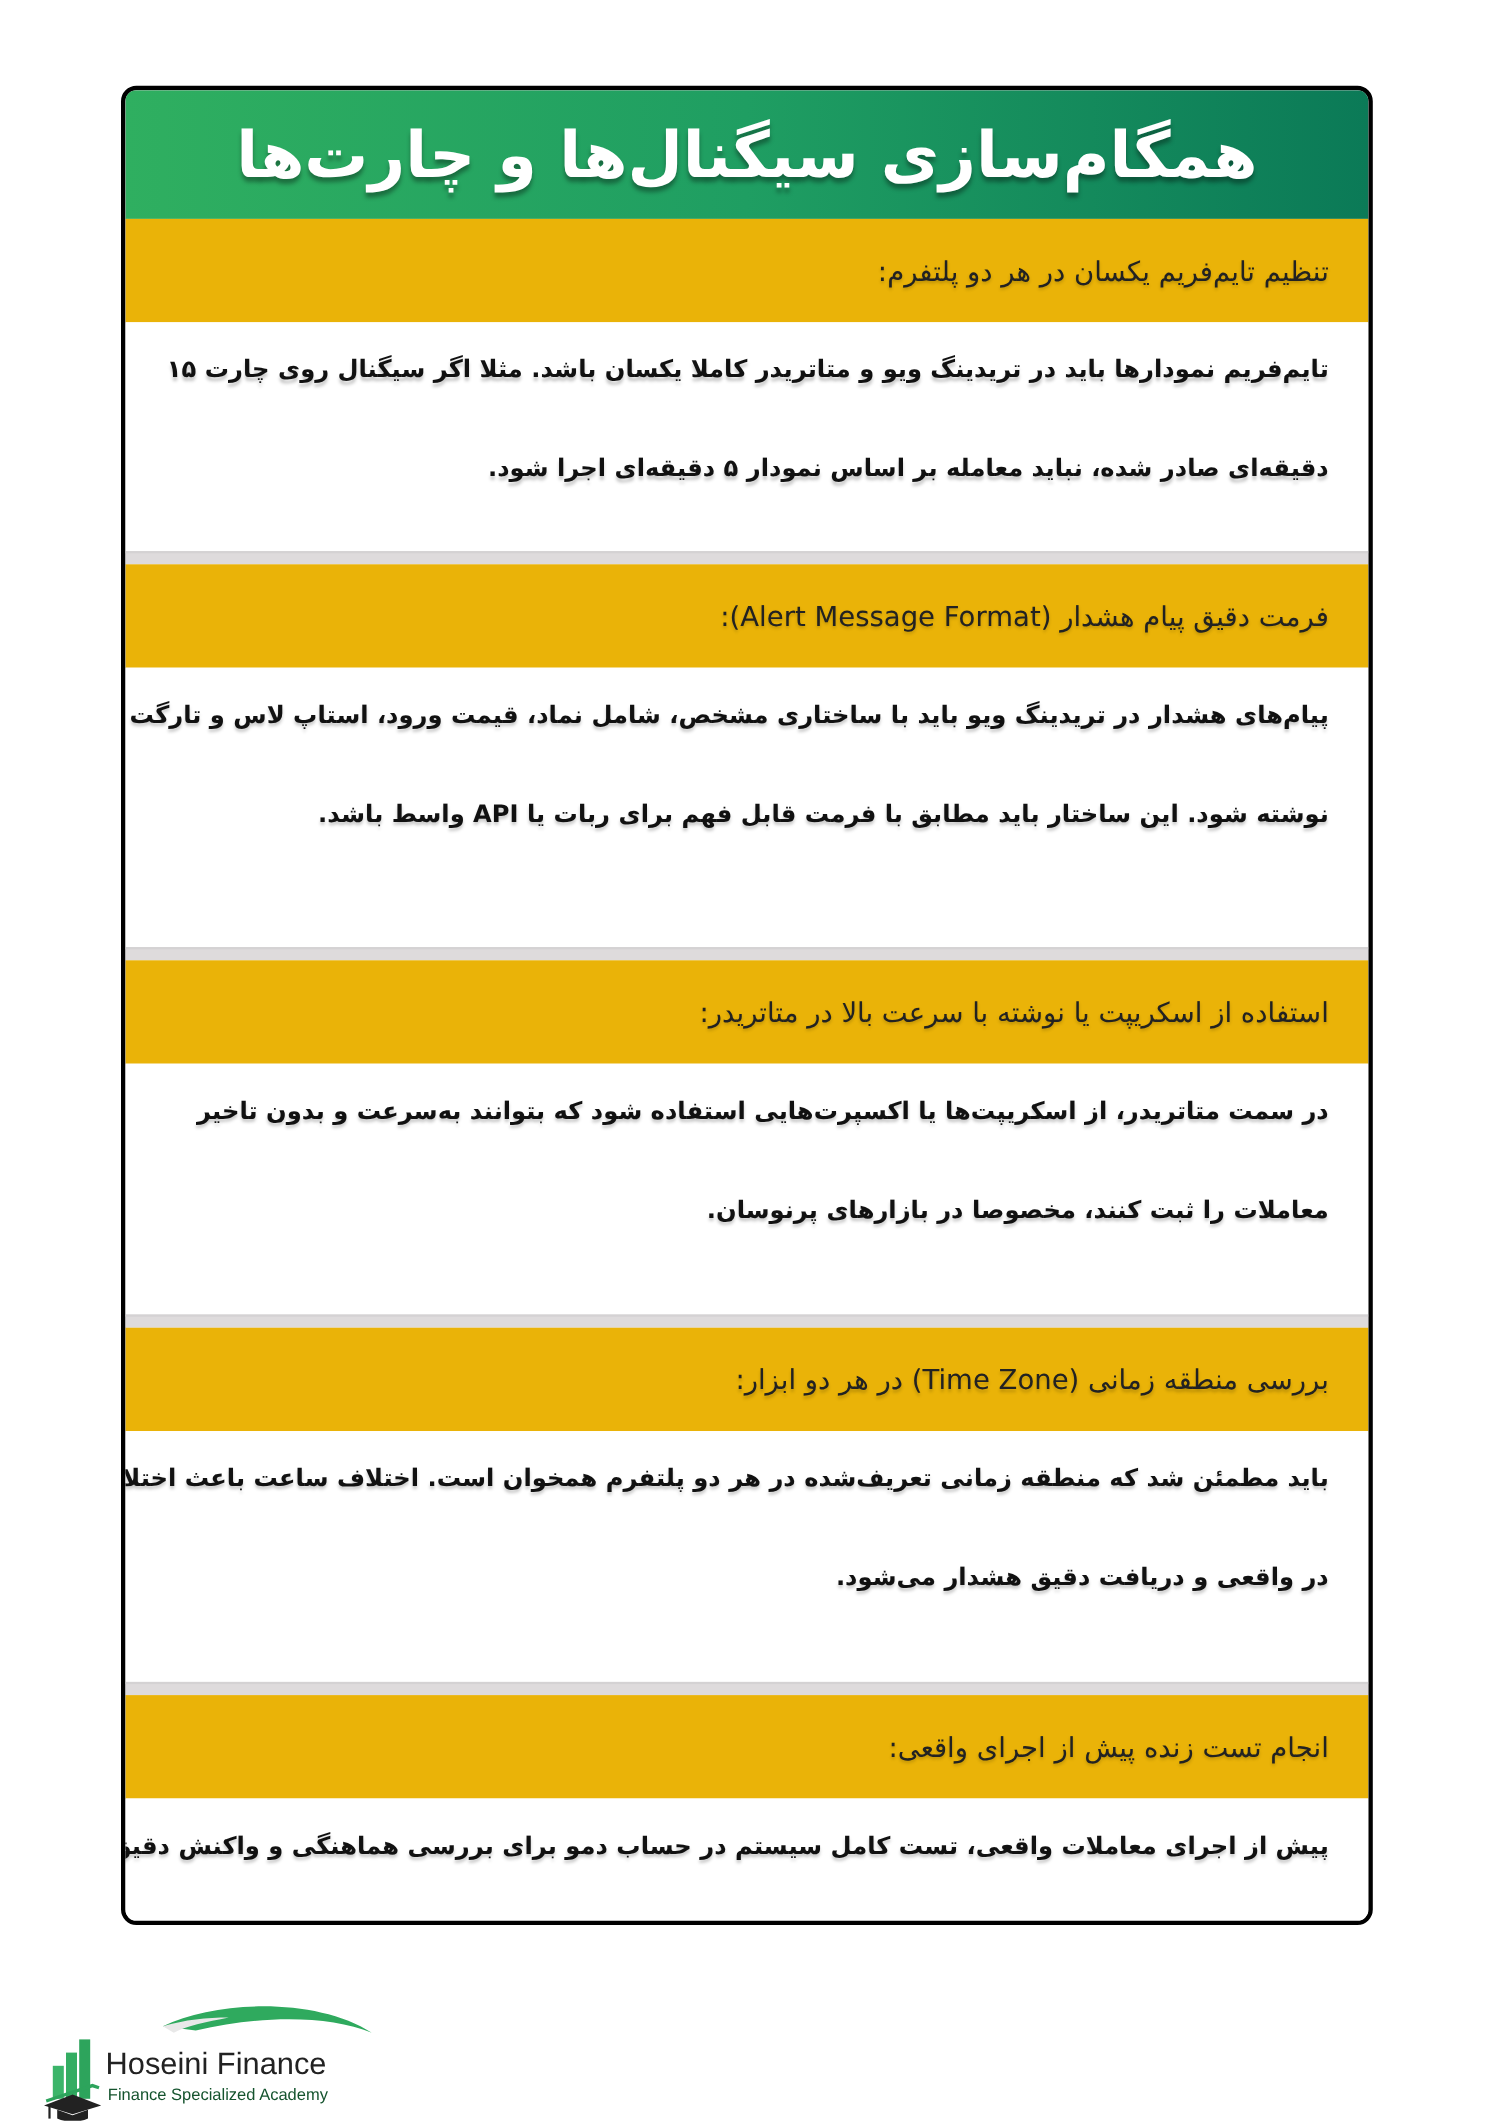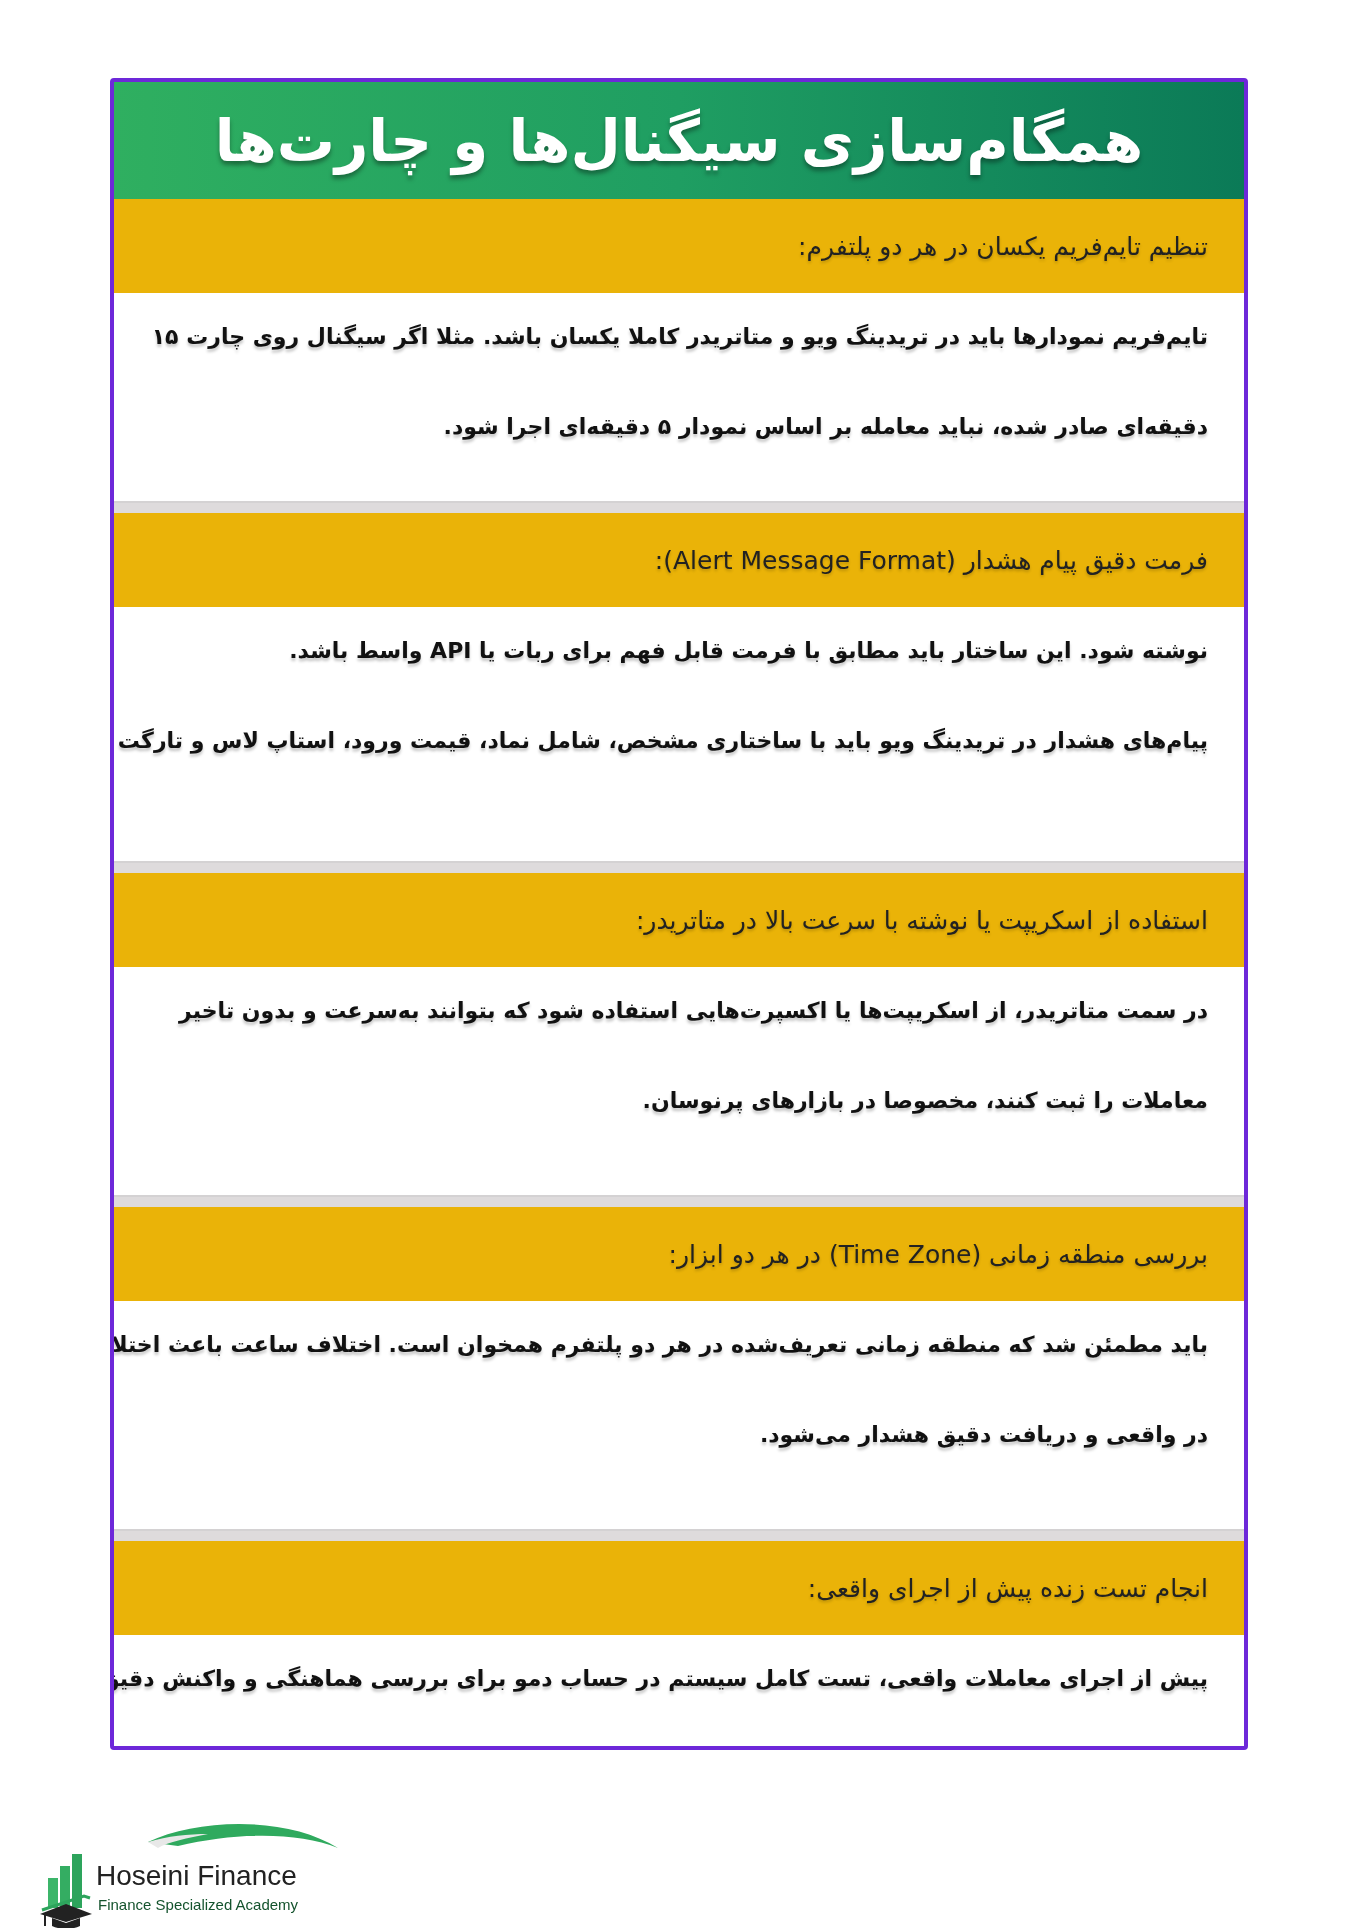--- a/index.html
+++ b/index.html
@@ -2,21 +2,21 @@
 <html><head>
   <meta charset="utf-8">
   <style>
     html, body { margin: 0; padding: 0; }
     body {
       width: 1357px; height: 1928px; background: #ffffff; position: relative; overflow: hidden;
       font-family: "DejaVu Sans", sans-serif;
     }
     .card {
       position: absolute; left: 110px; top: 78px; width: 1138px; height: 1672px;
-      border: 4px solid #6d28d9; border-radius: 4px; box-sizing: border-box; overflow: hidden;
+      border: 4px solid #000000; border-radius: 14px; box-sizing: border-box; overflow: hidden;
       background: #ffffff;
     }
     .title-bar {
       height: 117px; background: linear-gradient(90deg, #2faf60 0%, #1f9e62 50%, #0b7a57 100%);
       display: flex; align-items: center; justify-content: center;
     }
     .title-text {
       direction: rtl; color: #ffffff; font-size: 58px; font-weight: bold;
       text-shadow: 0 4px 4px rgba(0,0,0,0.35); letter-spacing: -1px;
     }
@@ -59,22 +59,22 @@
       <div class="body-line">دقیقه‌ای صادر شده، نباید معامله بر اساس نمودار ۵ دقیقه‌ای اجرا شود.</div>
     </div>
   </div>
   <div class="divider"></div>
 
   <div class="section">
     <div class="section-head">
       <span>فرمت دقیق پیام هشدار (Alert Message Format):</span>
     </div>
     <div class="section-body">
+      <div class="body-line">پیام‌های هشدار در تریدینگ ویو باید با ساختاری مشخص، شامل نماد، قیمت ورود، استاپ لاس و تارگت</div>
       <div class="body-line">نوشته شود. این ساختار باید مطابق با فرمت قابل فهم برای ربات یا API واسط باشد.</div>
-      <div class="body-line">پیام‌های هشدار در تریدینگ ویو باید با ساختاری مشخص، شامل نماد، قیمت ورود، استاپ لاس و تارگت</div>
       <div style="height:46px"></div>
     </div>
   </div>
   <div class="divider"></div>
 
   <div class="section">
     <div class="section-head">
       <span>استفاده از اسکریپت یا نوشته با سرعت بالا در متاتریدر:</span>
     </div>
     <div class="section-body">

